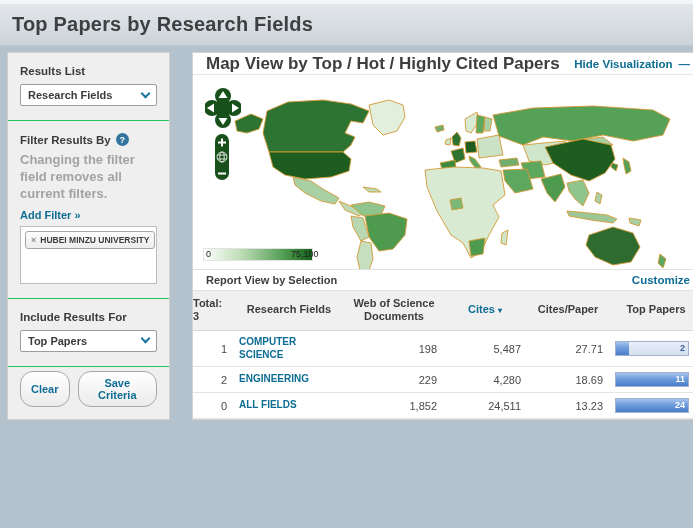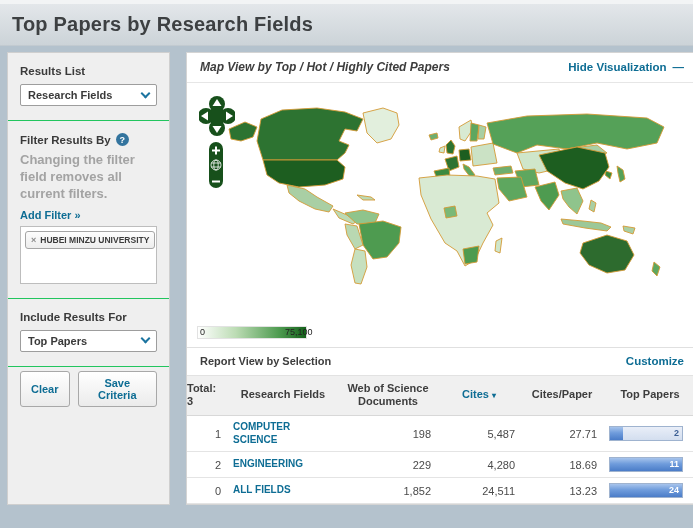--- a/index.html
+++ b/index.html
@@ -6,45 +6,45 @@
   html,body { width:693px; height:528px; }
   body { font-family:"Liberation Sans", sans-serif; background:#b4c2cd; overflow:hidden; }
   .app { position:relative; width:693px; height:528px; }
 
   
   .topstrip { height:4px; background:#f2f4f5; }
   .titlebar { height:42px; background:linear-gradient(#e3e7ea,#ccd3d8); border-bottom:1px solid #c2cad0; display:flex; align-items:center; padding:0 12px; }
   .titlebar h1 { font-size:20px; font-weight:bold; color:#3d4042; letter-spacing:.2px; }
 
   
-  .content { display:flex; gap:16px; padding:6px 7px 0 7px; height:459px; }
+  .content { display:flex; gap:22px; padding:6px 7px 0 7px; height:374px; }
 
   
   .sidebar { width:163px; background:#efefef; border:1px solid #cfcfcf; font-size:11px; color:#3d3d3d; }
   .sb-sec { padding:12px 12px 14px 12px; }
   .sb-sec + .sb-sec { border-top:1px solid #22c55e; }
   .sb-label { font-weight:bold; font-size:11.5px; color:#3a3a3a; display:block; margin-bottom:7px; }
   .select { height:22px; background:#fff; border:1px solid #9d9d9d; border-radius:2px; display:flex; align-items:center; justify-content:space-between; padding:0 7px; cursor:pointer; }
   .select .sel-val { font-weight:bold; font-size:11px; color:#3a3a3a; }
   .chev { width:7px; height:7px; border-right:2px solid #1c74a0; border-bottom:2px solid #1c74a0; transform:rotate(45deg); margin-top:-4px; }
   .q-row { display:flex; align-items:center; gap:5px; margin-bottom:6px; }
   .q-row b { font-size:11.5px; color:#3a3a3a; }
   .qicon { width:13px; height:13px; border-radius:50%; background:#33749e; color:#fff; font-size:9px; font-weight:bold; display:flex; align-items:center; justify-content:center; }
   .note { font-weight:bold; color:#a3a3a3; font-size:13px; line-height:1.3; margin-bottom:6px; }
   .addfilter { color:#0e6d94; font-weight:bold; font-size:11px; text-decoration:none; display:inline-block; margin-bottom:5px; cursor:pointer; }
   .filterbox { background:#fff; border:1px solid #bdbdbd; min-height:58px; padding:4px; }
   .tag { display:inline-flex; align-items:center; gap:4px; border:1px solid #a5a5a5; border-radius:3px; background:linear-gradient(#fdfdfd,#ededed); padding:3px 5px; font-size:8.5px; font-weight:bold; color:#3c3c3c; white-space:nowrap; cursor:pointer; }
   .tag .x { color:#8a8a8a; font-size:9px; cursor:pointer; }
   .btnrow { display:flex; gap:8px; padding-top:4px; }
-  .btn { border:1px solid #a8a8a8; border-radius:3px; background:linear-gradient(#ffffff,#ebebeb); color:#0e6d94; font-weight:bold; font-size:11px; padding:5px 10px; cursor:pointer; font-family:"Liberation Sans",sans-serif;text-align:center; }
+  .btn { border:1px solid #a8a8a8; border-radius:13px; background:linear-gradient(#ffffff,#ebebeb); color:#0e6d94; font-weight:bold; font-size:11px; padding:5px 10px; cursor:pointer; font-family:"Liberation Sans",sans-serif;text-align:center; }
 
   
   .main { flex:1; background:#fff; border:1px solid #d4d4d4; display:flex; flex-direction:column; }
   .map-header { height:30px; display:flex; align-items:center; justify-content:space-between; padding:0 13px; border-bottom:1px solid #e6e6e6; }
-  .map-header .mh-title { font-weight:bold; font-size:12px; color:#3d3d3d;font-style:italic; }
+  .map-header .mh-title { font-weight:bold; font-size:17px; color:#3d3d3d; }
   .linkish { color:#0e6d94; font-weight:bold; font-size:11.5px; text-decoration:none; cursor:pointer; }
   .hide-link { display:flex; align-items:center; gap:6px; }
   .hide-link .minus { color:#0e6d94; font-weight:bold; }
 
   .map-canvas { position:relative; height:266px; background:#fff; overflow:hidden; }
   .map-canvas svg.world { position:absolute; top:0; left:0; }
   .map-canvas svg.world path { cursor:pointer; }
 
   .pan-ctl { position:absolute; left:12px; top:12px; cursor:pointer; }
   .zoom-ctl { position:absolute; left:21px; top:58px; cursor:pointer; }

